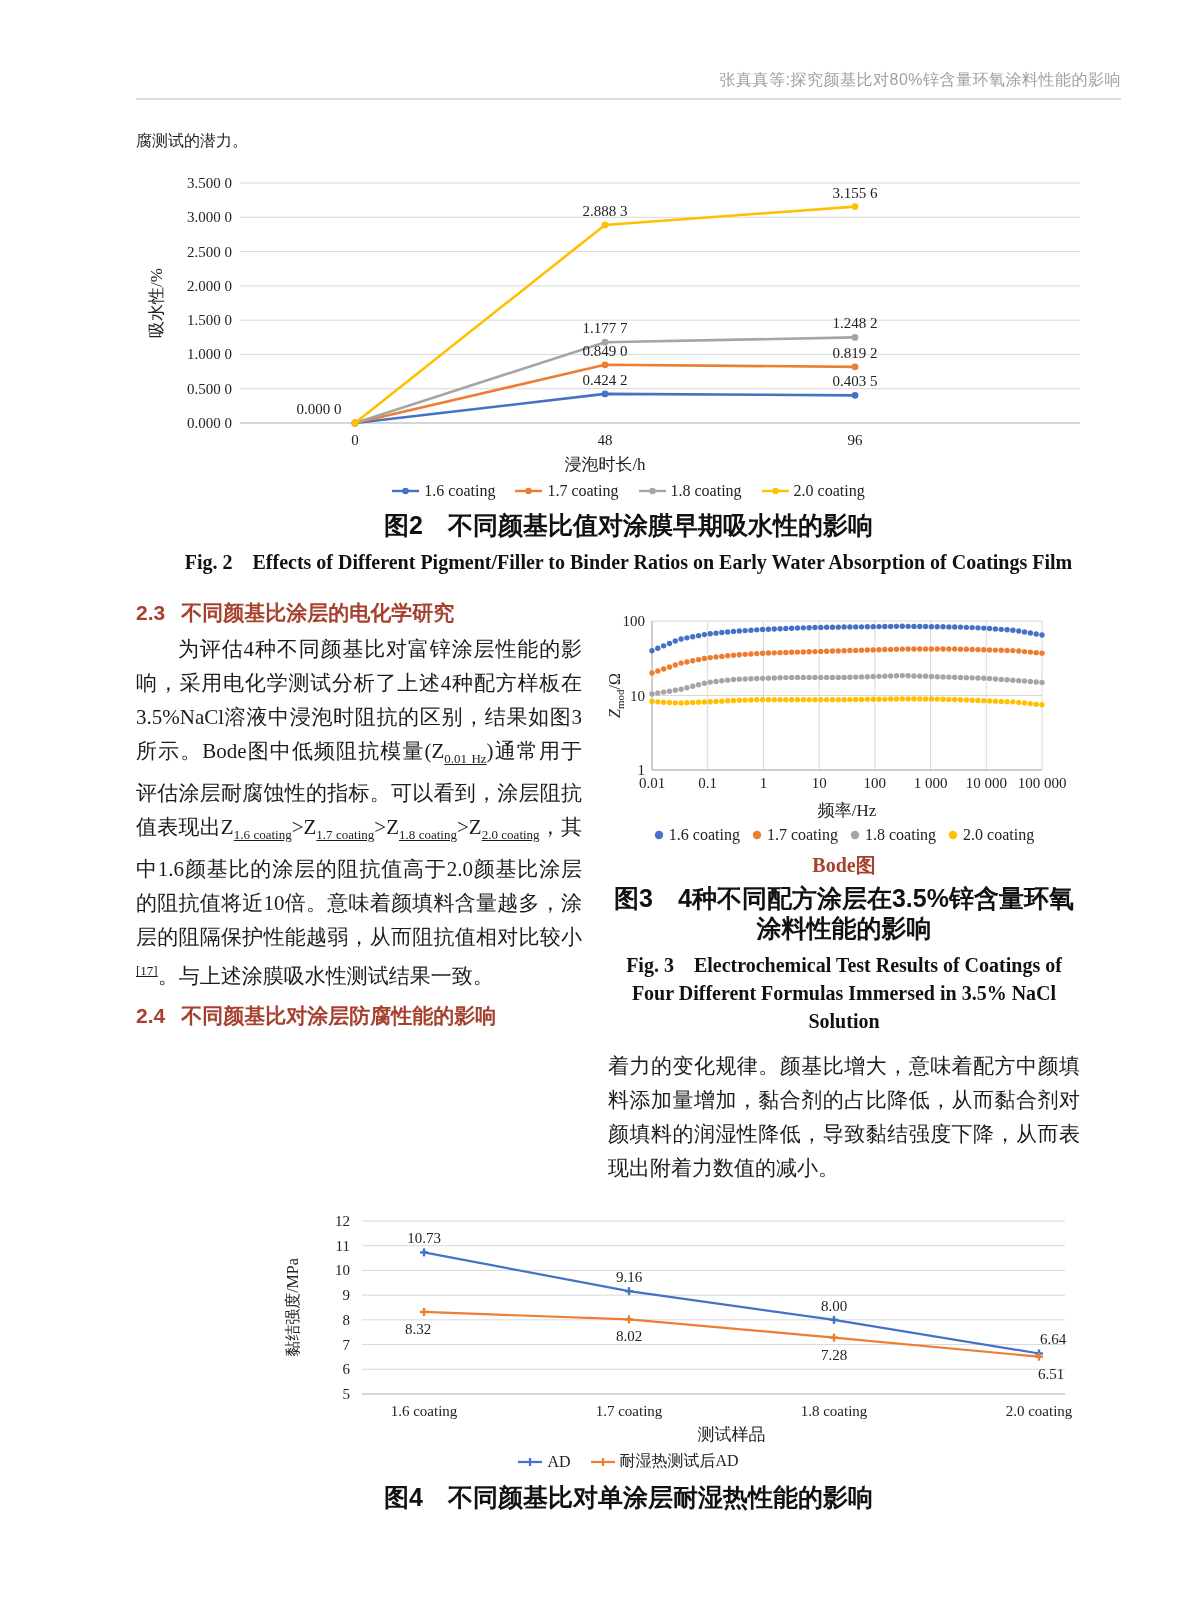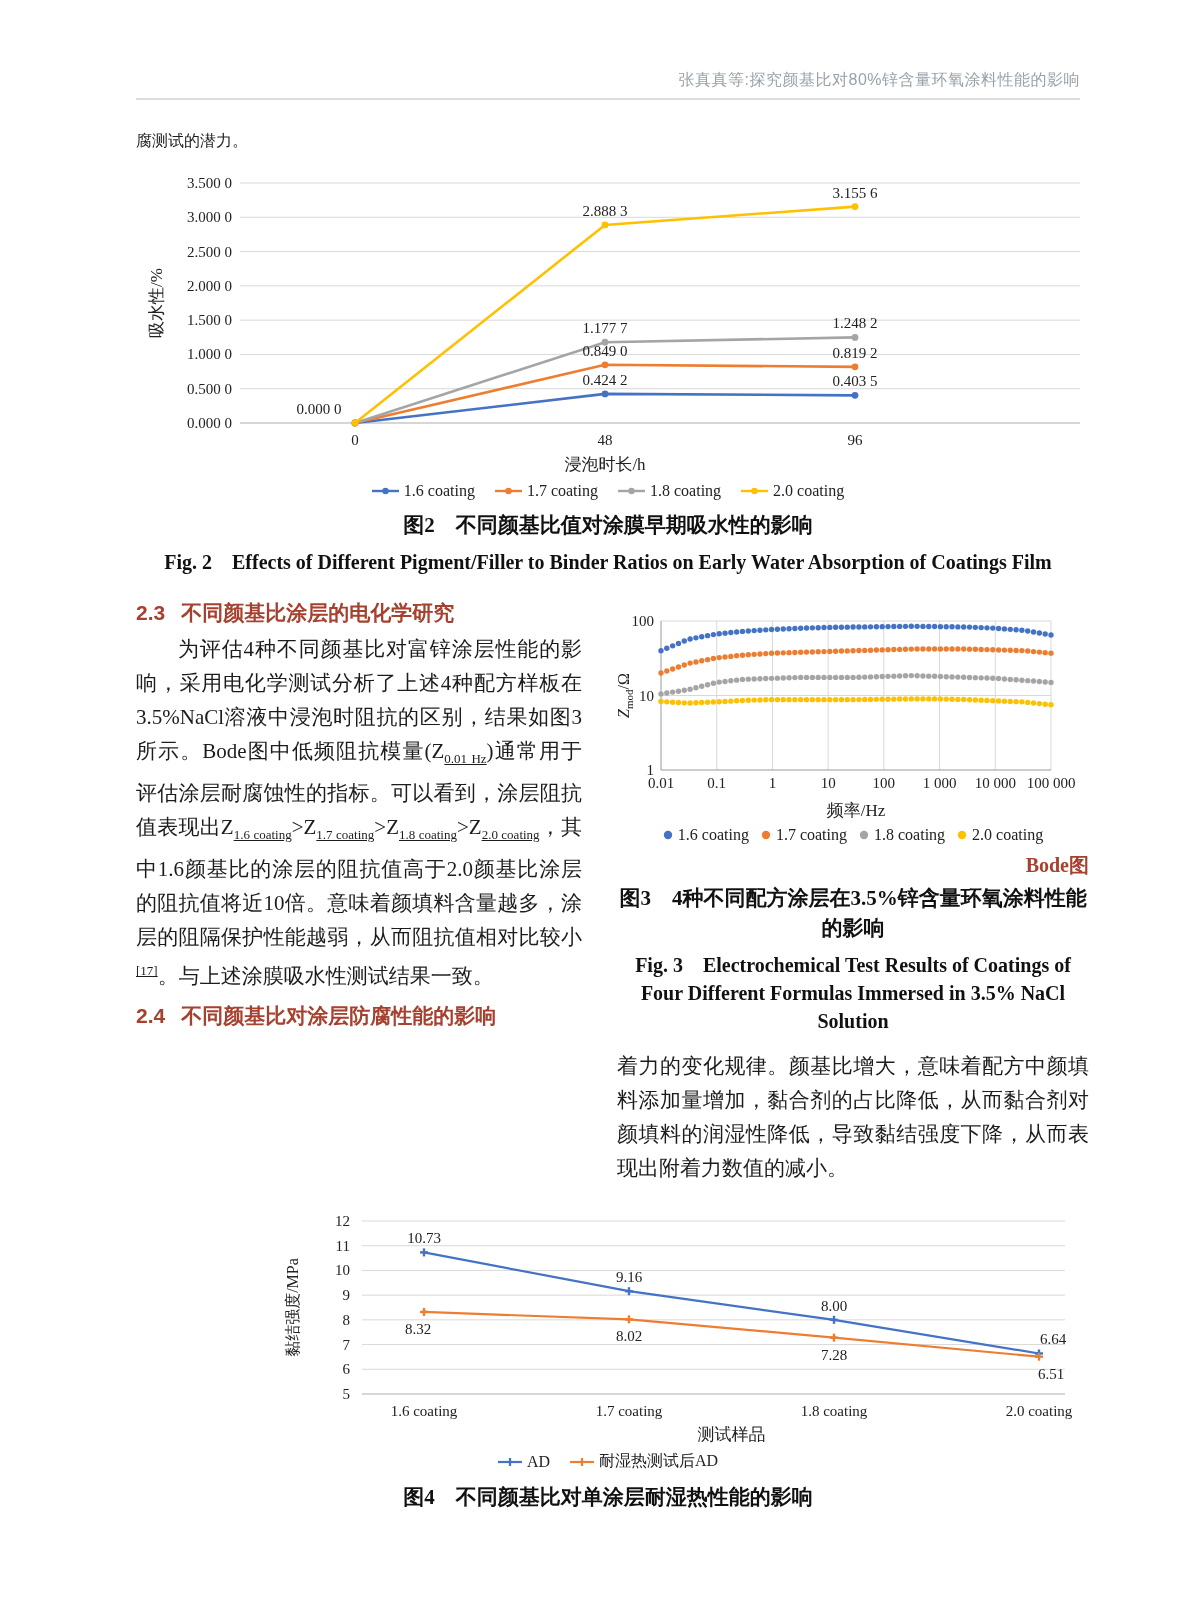--- a/index.html
+++ b/index.html
@@ -1,46 +1,46 @@
 <!DOCTYPE html>
 <html><head>
 <meta charset="utf-8">
 <style>
   html,body{margin:0;padding:0;background:#e8e8e8;}
   .page{
     position:relative;width:1187px;height:1600px;margin:0 auto;background:#ffffff;
-    box-sizing:border-box;padding:70px 107px 0 136px;overflow:hidden;
+    box-sizing:border-box;padding:70px 66px 0 136px;overflow:hidden;
     font-family:"Liberation Serif","DejaVu Serif",serif;color:#1c1c1c;
   }
   
   .running-title{text-align:right;font-size:16px;color:#99a2aa;letter-spacing:.5px;
     font-family:"Liberation Sans","DejaVu Sans",sans-serif;}
   .header-rule{height:2px;background:#dadedf;margin-top:7px;}
   
   .intro{margin:26px 0 0 0;font-size:16px;line-height:30px;}
   
   figure{margin:0;}
   .fig2-block{margin-top:14px;}
   .legend{display:flex;justify-content:center;align-items:center;gap:20px;
     font-size:16px;color:#222;margin-top:2px;}
   .legend-item{display:inline-flex;align-items:center;gap:5px;white-space:nowrap;}
   .legend .lm{display:inline-block;}
-  .cap-cn{text-align:center;font-size:21px;font-weight:bold;margin-top:10px;line-height:30px;
-    font-family:Liberation Serif, serif;color:#111;}
+  .cap-cn{text-align:center;font-size:25px;font-weight:bold;margin-top:10px;line-height:30px;
+    font-family:Liberation Sans, sans-serif;color:#111;}
   .cap-en{text-align:center;font-size:20px;font-weight:bold;margin-top:8px;line-height:28px;
     font-family:"Liberation Serif","DejaVu Serif",serif;color:#111;}
   
-  .columns{display:grid;grid-template-columns:446px 472px;column-gap:35px;margin-top:22px;}
+  .columns{display:grid;grid-template-columns:446px 472px;column-gap:26px;margin-top:22px;}
   .sec-heading{margin:0 0 4px 0;font-size:21px;font-weight:bold;line-height:30px;
     font-family:"Liberation Sans","DejaVu Sans",sans-serif;color:#a6402f;}
   .sec-heading .sec-num{margin-right:16px;}
   .body-para{margin:0 0 8px 0;font-size:21px;line-height:34px;text-align:justify;}
   .body-para.indent{text-indent:2em;}
   .body-para sub,.body-para sup{font-size:13px;text-decoration:underline;}
-  .bode-label{text-align:right;font-size:20px;font-weight:bold;color:#a6402f;margin-top:8px;
+  .bode-label{text-align:center;font-size:20px;font-weight:bold;color:#a6402f;margin-top:8px;
     font-family:"Liberation Serif","DejaVu Serif",serif;}
   .col-right .cap-cn{margin-top:4px;}
   .col-right .body-para{margin-top:14px;}
   
   .fig4-block{margin-top:14px;}
   svg text{font-family:"Liberation Serif","DejaVu Serif",serif;}
 </style>
 </head>
 <body>
 

